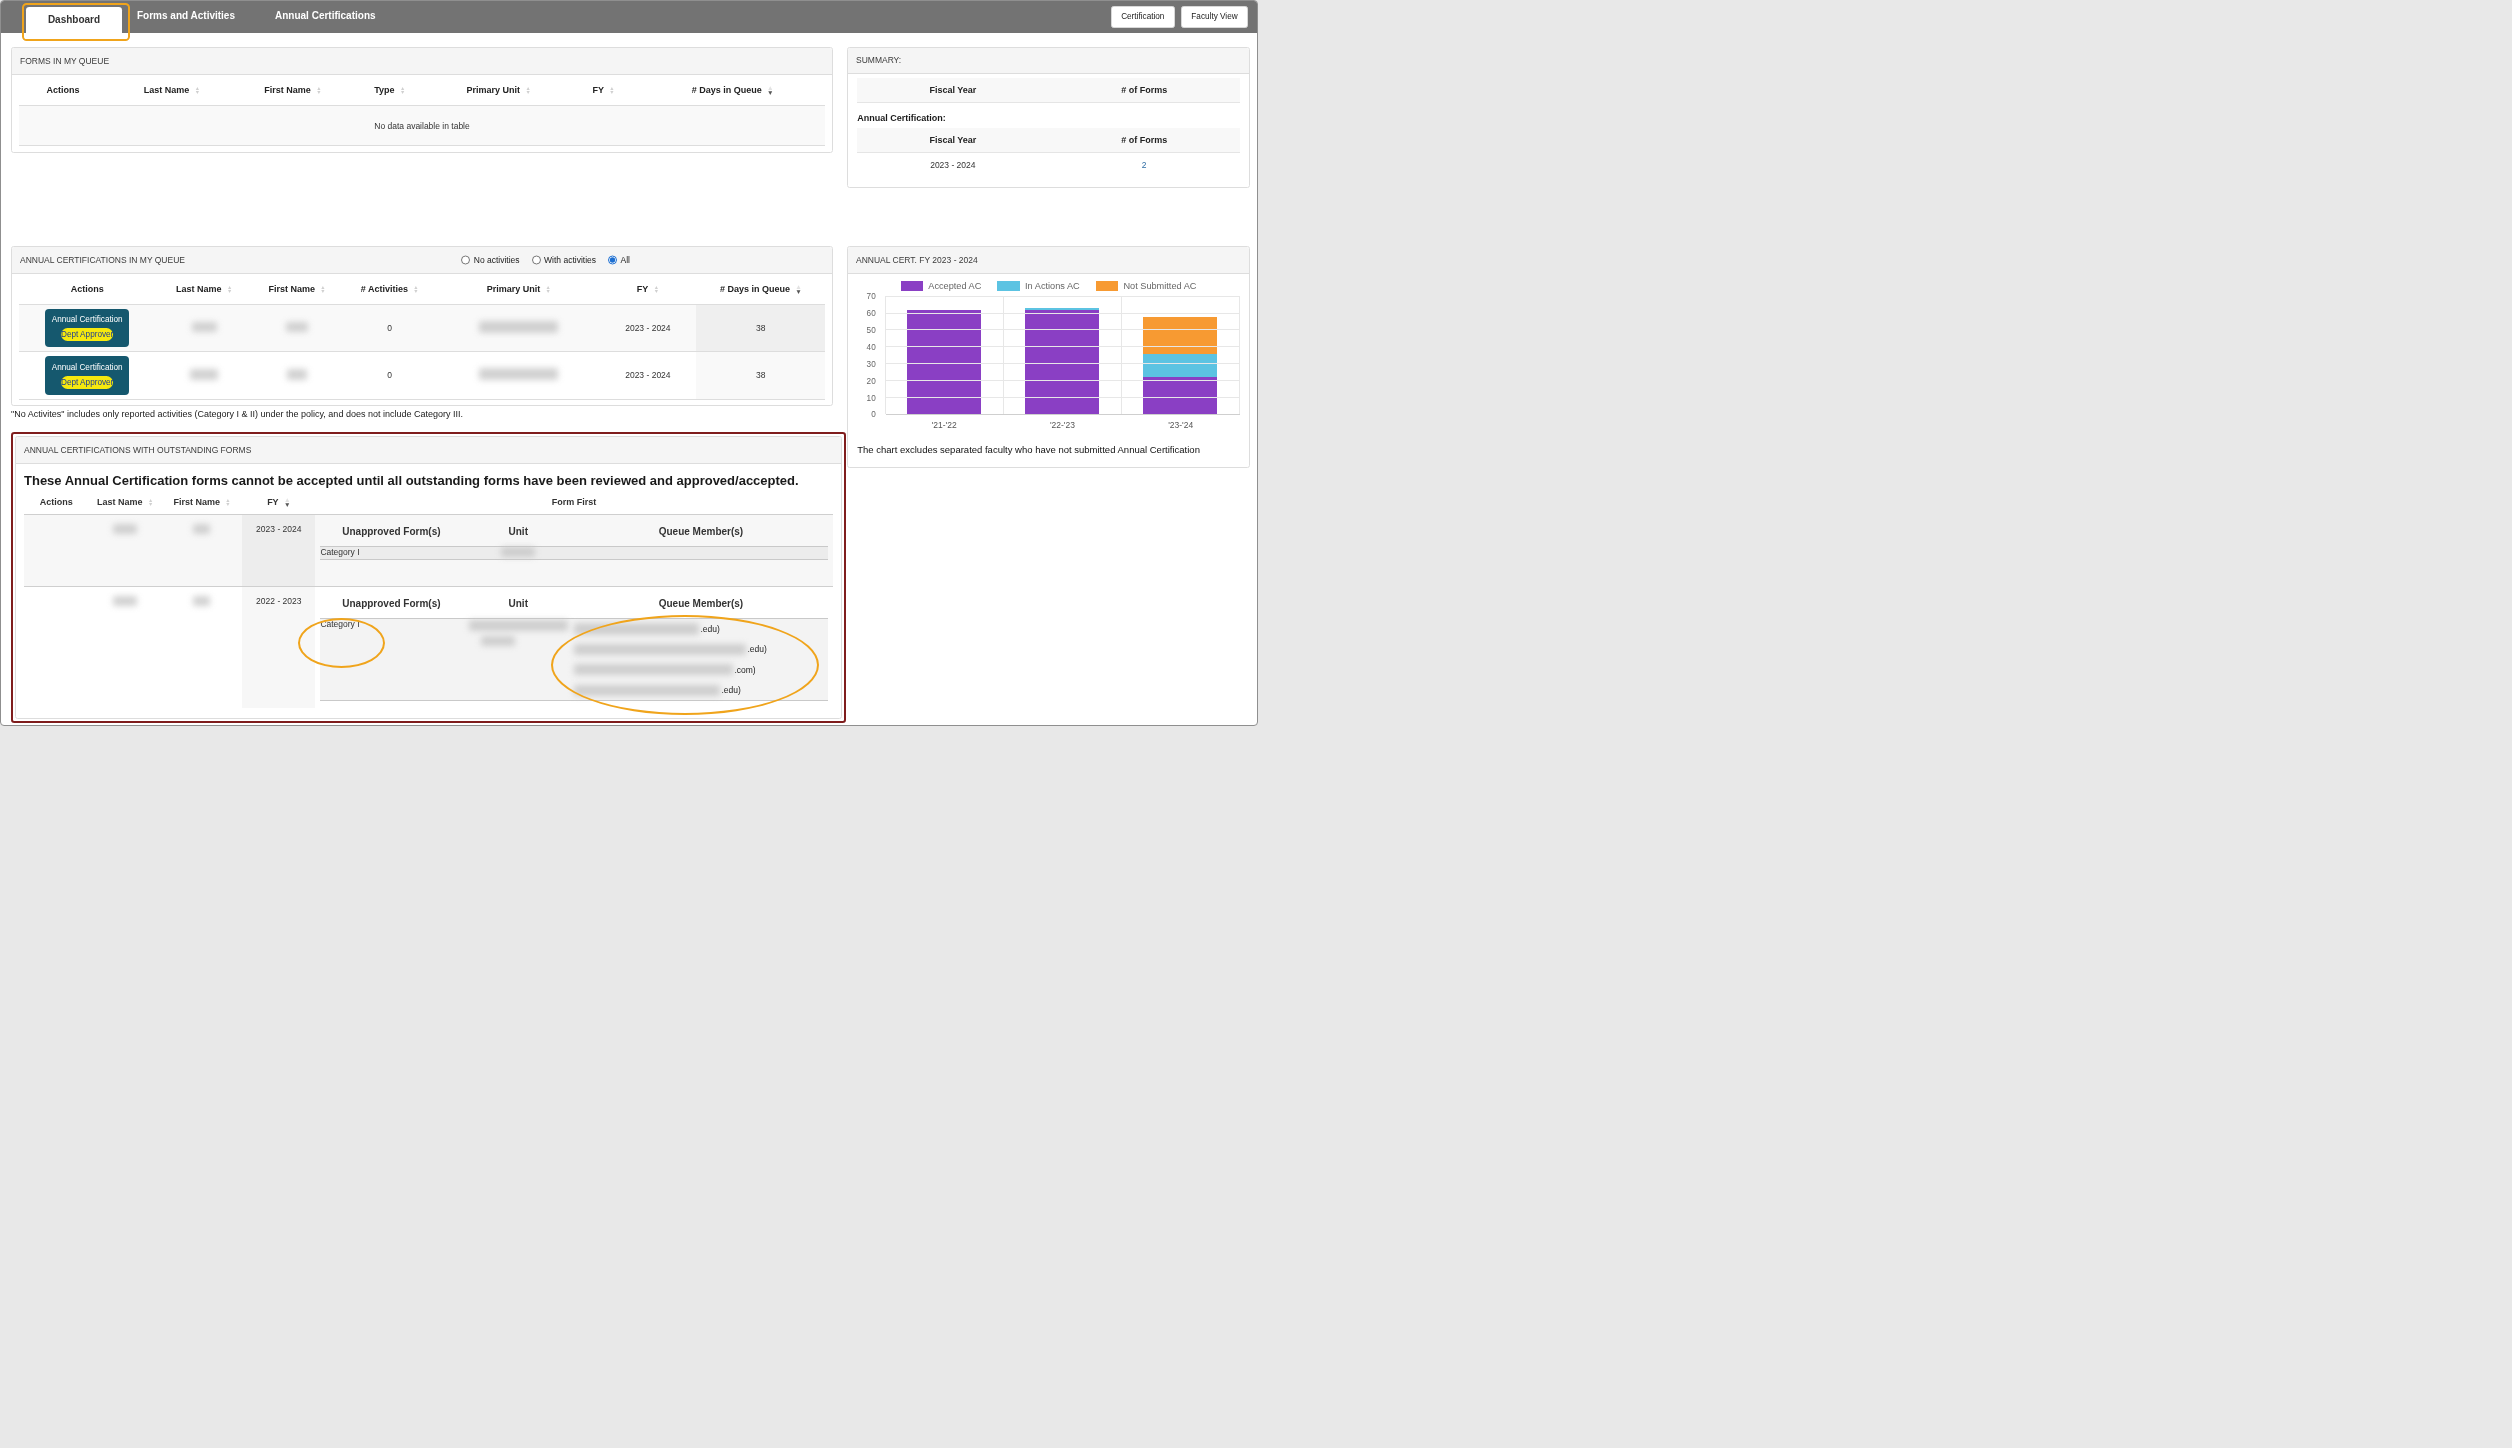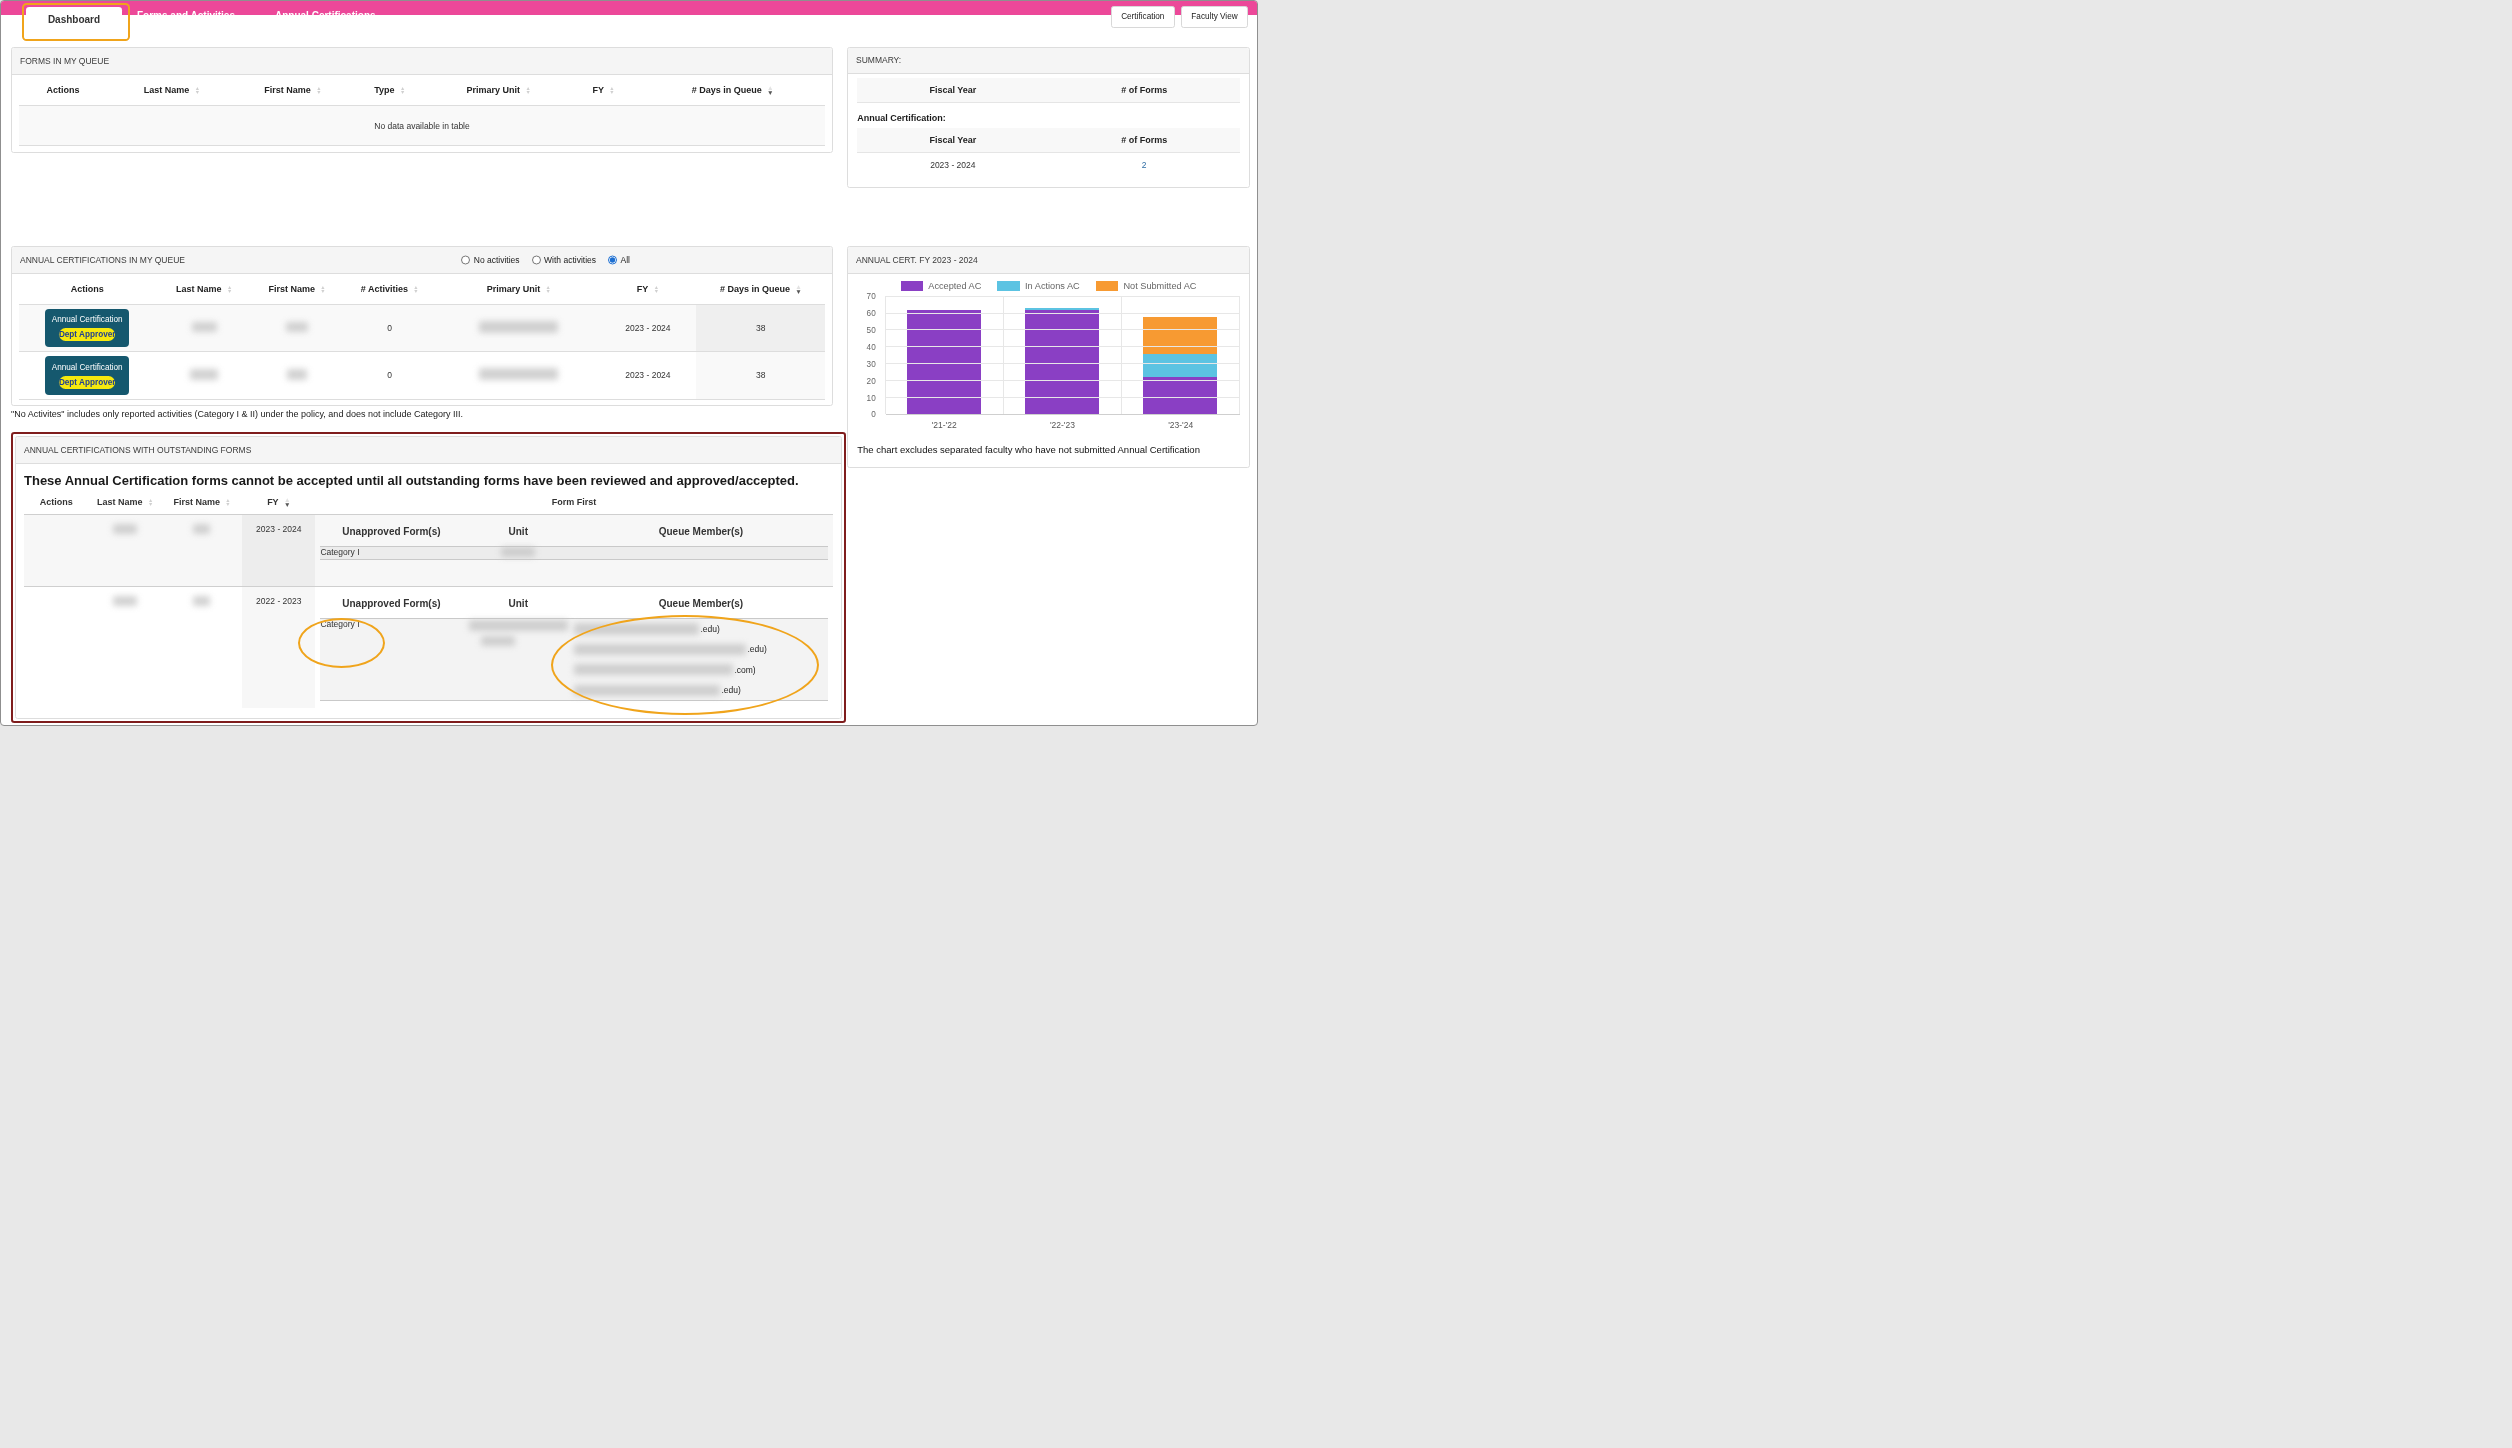--- a/index.html
+++ b/index.html
@@ -1,18 +1,18 @@
 <!DOCTYPE html>
 <html style="font-size:10.5px"><head>
 <meta charset="utf-8">
 <style>
   html,body{margin:0;padding:0;background:#e8e8e8;font-family:"Liberation Sans",sans-serif;}
   .page{position:relative;width:1256px;height:724px;background:#fff;border:1.3px solid #8f8f8f;border-radius:4px;overflow:hidden;color:#333;}
   
-  .navbar{position:absolute;left:0;top:0;right:0;height:14px;background:#ec4899;}
+  .navbar{position:absolute;left:0;top:0;right:0;height:32px;background:#737373;}
   .nav-link{position:absolute;top:0;height:30px;line-height:30px;color:#fff;font-size:10px;font-weight:bold;cursor:pointer;}
   .tab-dashboard{position:absolute;left:25px;top:6px;width:96px;height:27px;background:#fff;border-radius:3.3px 3.3px 0 0;text-align:center;line-height:25px;font-size:10px;font-weight:bold;color:#333;z-index:2;}
   .tab-highlight{position:absolute;left:21px;top:2px;width:104px;height:34px;border:2px solid #F0A41B;border-radius:4.6px;z-index:3;pointer-events:none;background:transparent;}
   .nav-buttons{position:absolute;right:9.2px;top:5.3px;display:flex;gap:6.6px;}
   .nav-btn{height:20px;line-height:20px;background:#fff;border:0.7px solid #d8d8d8;border-radius:2.6px;padding:0 9.2px;font-size:8.2px;color:#1a1a1a;cursor:pointer;}
   
   .panel{position:absolute;background:#fff;border:0.7px solid #ddd;border-radius:2.6px;}
   .panel-header{height:26px;line-height:26px;background:#f5f5f5;border-bottom:0.7px solid #ddd;border-radius:2.6px 2.6px 0 0;padding:0 8px;font-size:8.5px;color:#3a3a3a;display:flex;align-items:center;}
   
   table.dt{width:100%;border-collapse:collapse;table-layout:fixed;}
@@ -26,21 +26,21 @@
   .sort.active-desc .up{color:#e2e2e2;}
   tr.empty-row td{background:#f9f9f9;border-top:0.7px solid #ddd;border-bottom:0.7px solid #ddd;padding:14.5px 0;font-size:8.5px;}
   tr.odd{background:#f9f9f9;}
   tr.even{background:#fff;}
   tr.odd td.sorted{background:#efefef;}
   tr.even td.sorted{background:#f9f9f9;}
   .blur{display:inline-block;background:#c2c2c2;border-radius:2px;filter:blur(3.3px);opacity:.75;}
   
   .ac-btn{display:inline-block;background:#15586E;border-radius:4px;padding:5.3px 6.6px 6px;cursor:pointer;}
   .ac-btn .ac-btn-label{color:#fff;font-size:8.2px;}
-  .ac-badge{display:inline-block;margin-top:4px;background:#F6E90E;color:#203F92;font-weight:bold;font-size:8.2px;border-radius:657px;padding:2px 0;}
+  .ac-badge{display:inline-block;margin-top:4px;background:#F6E90E;color:#203F92;font-weight:normal;font-size:8.2px;border-radius:657px;padding:2px 0;}
   
   .radio-group{display:flex;align-items:center;gap:12px;margin-left:auto;margin-right:194px;}
   .radio-item{display:flex;align-items:center;gap:3.3px;font-size:8.5px;color:#1a1a1a;}
   .radio-item input{width:9.2px;height:9.2px;accent-color:#1d6fd1;margin:0;}
   
   .sum-table{width:100%;border-collapse:collapse;table-layout:fixed;}
   .sum-table th{background:#f8f8f8;font-size:9px;font-weight:bold;color:#222;text-align:center;padding:8.5px 2.6px;border-bottom:0.7px solid #e5e5e5;}
   .sum-table td{font-size:8.5px;text-align:center;padding:7.2px 2.6px;}
   .sum-label{font-size:9px;font-weight:bold;color:#1a1a1a;margin:9.2px 0 5.3px;}
   .link-blue{color:#2E6DA4;cursor:pointer;}

